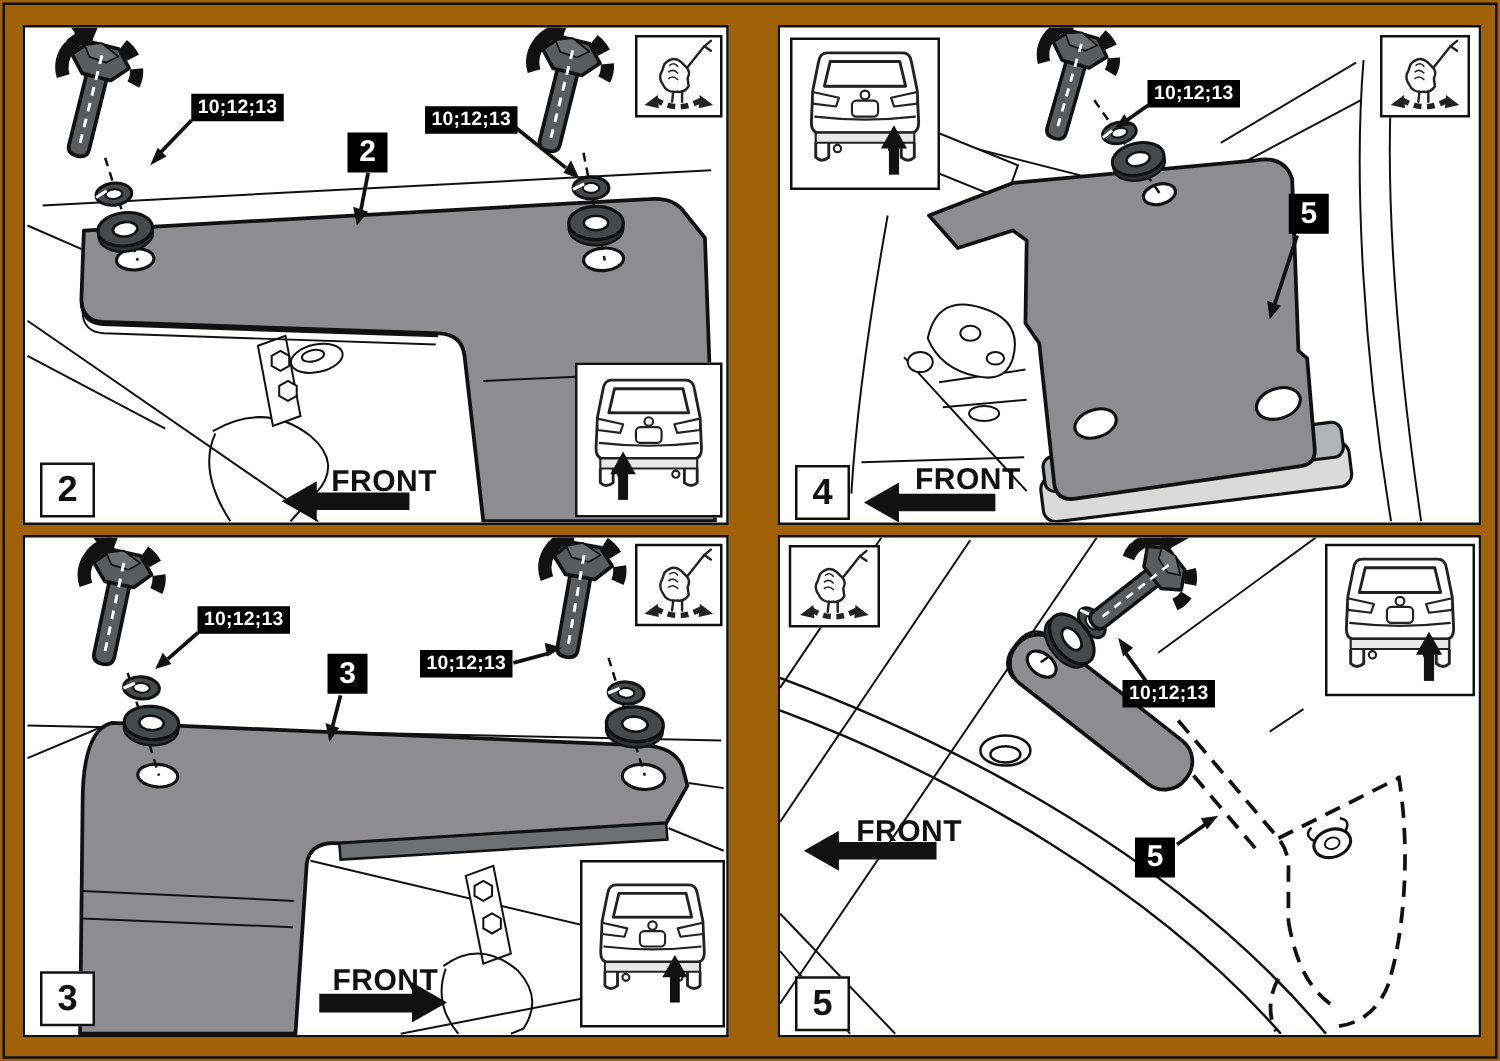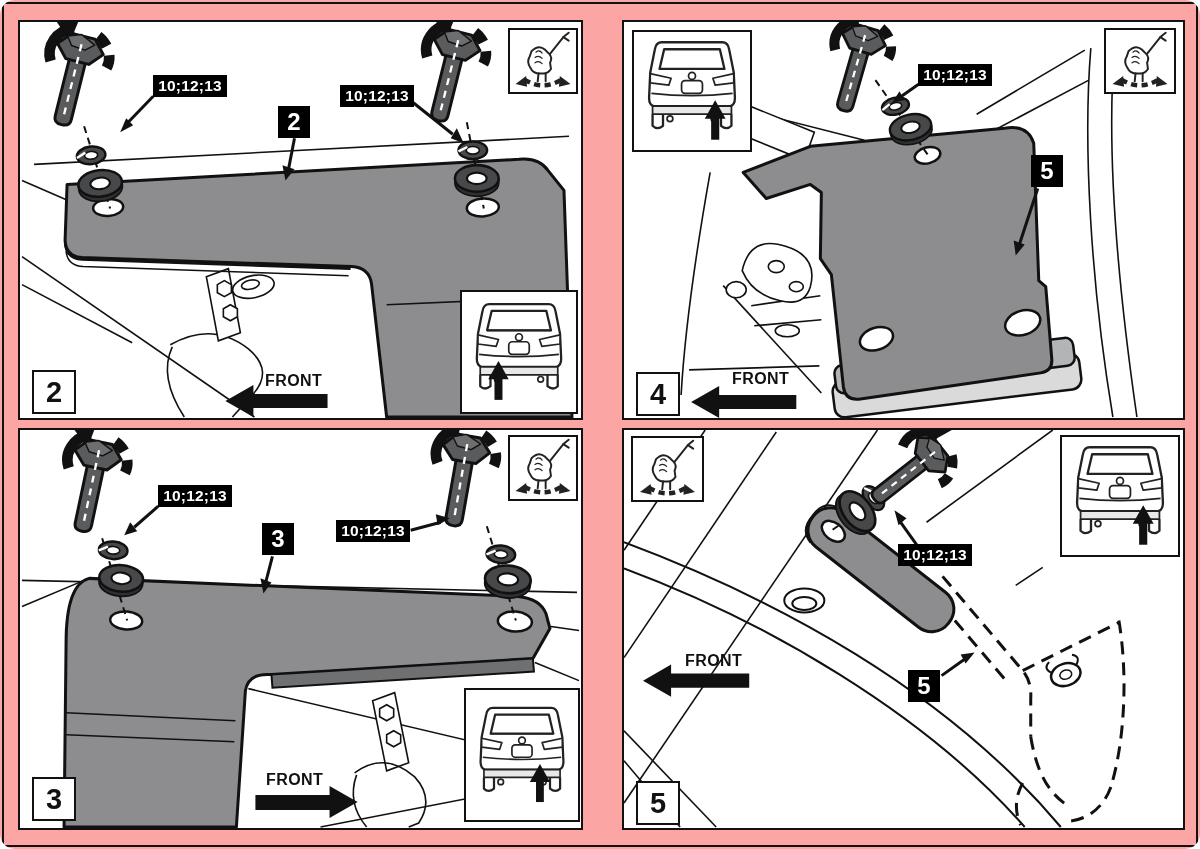--- a/index.html
+++ b/index.html
@@ -1,30 +1,30 @@
 <!DOCTYPE html>
 <html><head>
 <meta charset="utf-8">
 <style>
   html,body{margin:0;padding:0;background:#fff;}
-  .canvas{position:relative;width:1200px;height:849px;background:#fca5a5;
-          font-family:"Liberation Sans",sans-serif;overflow:hidden;border-radius:15px;}
+  .canvas{position:relative;width:1200px;height:849px;background:#a16207;
+          font-family:"Liberation Sans",sans-serif;overflow:hidden;}
   .sheet-border{position:absolute;inset:2px;border:2px solid #111;pointer-events:none;}
   .panel{position:absolute;background:#fff;border:2.5px solid #111;box-sizing:border-box;overflow:hidden;}
   .art{position:absolute;left:0;top:0;width:100%;height:100%;}
   .size-callout{position:absolute;background:#000;color:#fff;font-weight:bold;
     font-size:15.5px;letter-spacing:.2px;display:flex;align-items:center;justify-content:center;
     width:74px;height:22px;white-space:nowrap;}
   .part-callout{position:absolute;background:#000;color:#fff;font-weight:bold;
     font-size:24px;display:flex;align-items:center;justify-content:center;
     width:32px;height:32px;}
   .step-box{position:absolute;background:#fff;border:2.5px solid #111;box-sizing:border-box;
     color:#111;font-weight:bold;font-size:29px;display:flex;align-items:center;justify-content:center;
     width:44px;height:44px;}
-  .front-label{position:absolute;color:#111;font-weight:bold;font-size:16px;letter-spacing:.4px;}
+  .front-label{position:absolute;color:#111;font-weight:bold;font-size:24px;letter-spacing:.4px;}
   .inset{position:absolute;background:#fff;border:2.5px solid #111;box-sizing:border-box;}
   .inset svg{display:block;width:100%;height:100%;}
 </style>
 </head>
 <body>
 
 <svg width="0" height="0" style="position:absolute" aria-hidden="true">
   <defs>
     <g id="sym-bolt">
       <path d="M-22,8 A28,24 0 0 1 -10,-24" fill="none" stroke="#111" stroke-width="9"></path>

